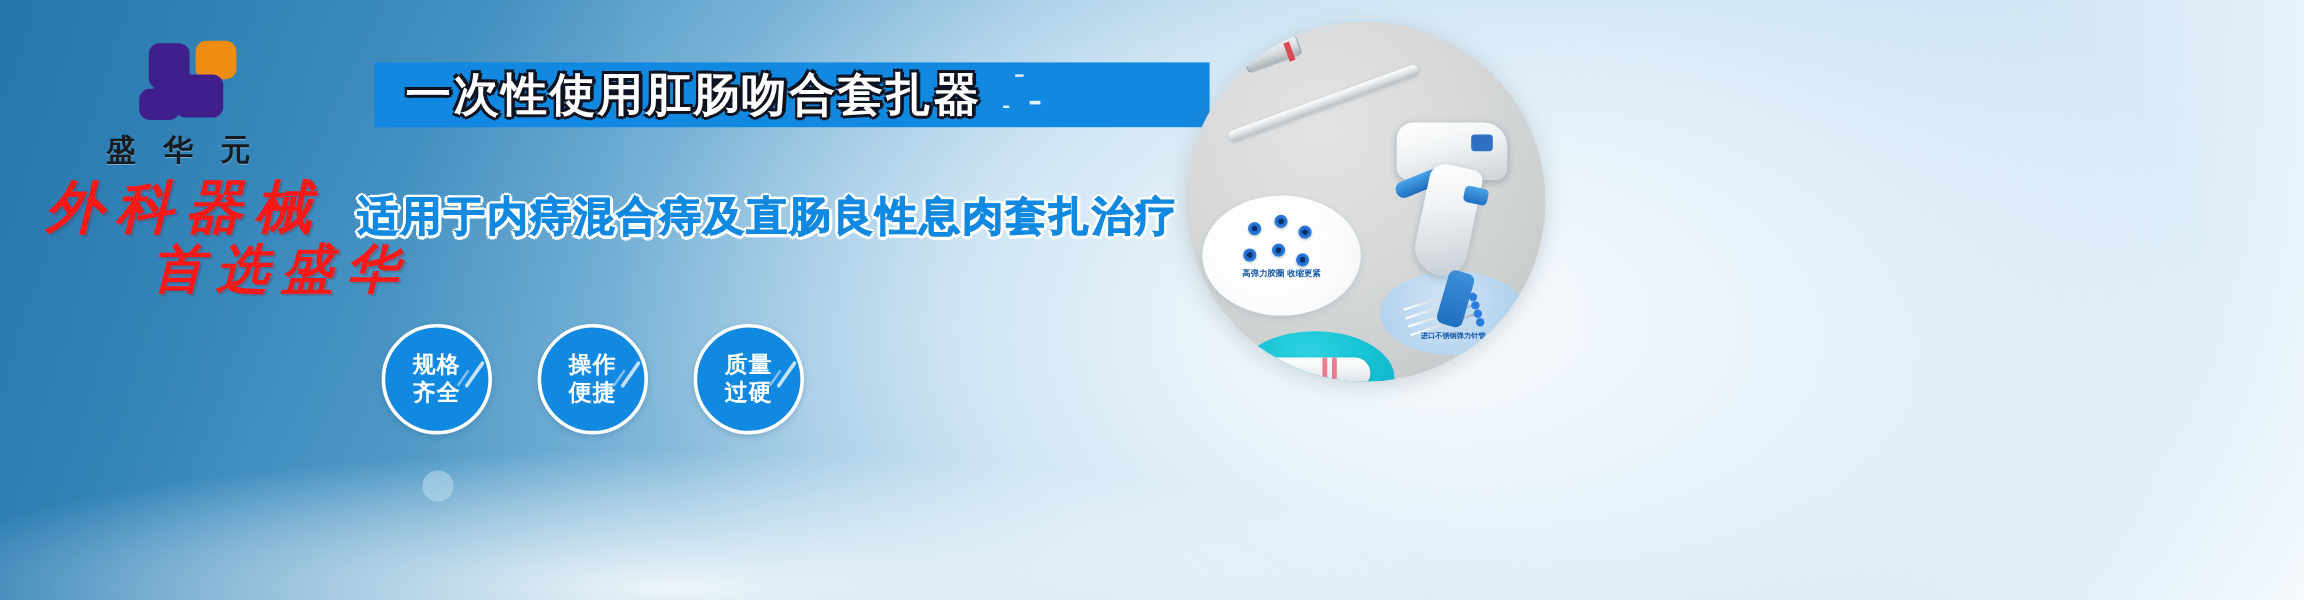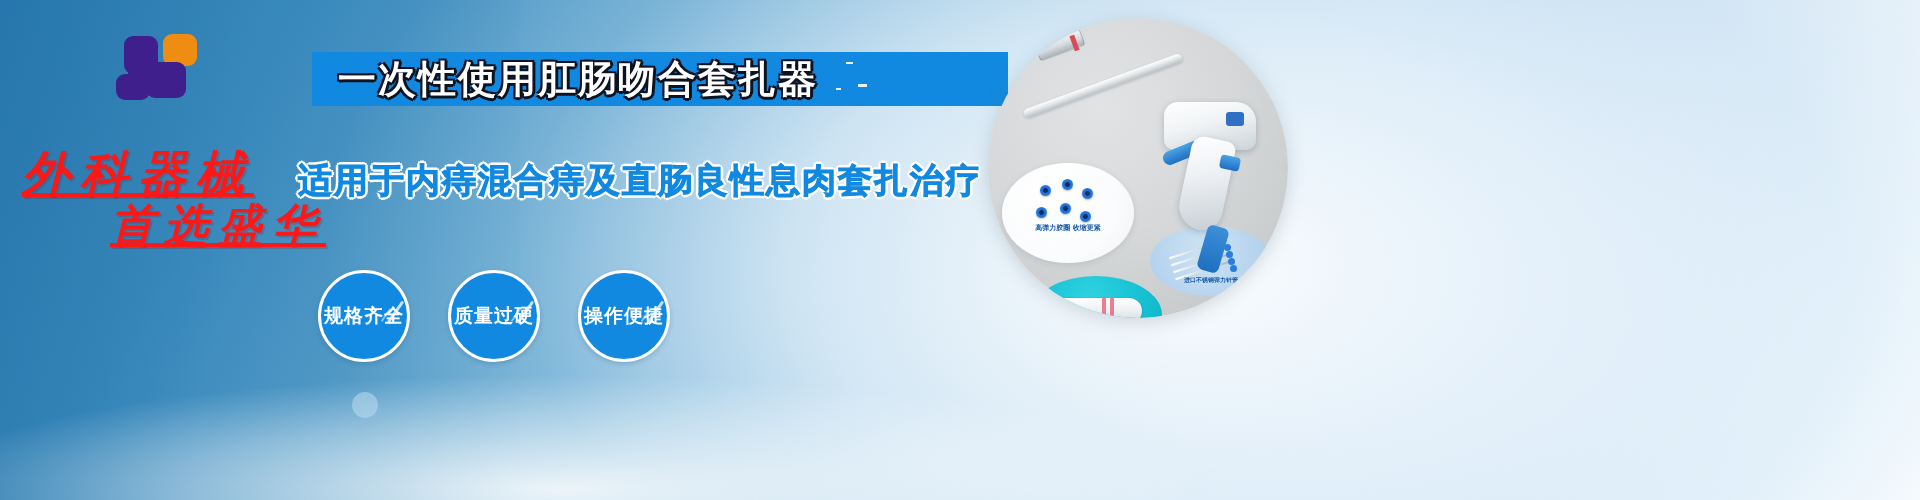--- a/index.html
+++ b/index.html
@@ -36,21 +36,21 @@
   .lm-d{left:10px;top:46px;width:34px;height:26px;background:#3f1f8c;}
   .lm-bar{left:22px;top:38px;width:44px;height:12px;background:#3f1f8c;border-radius:3px;}
   .logo-text{
     margin-top:6px;text-align:center;color:#171a1f;
     font-size:25px;font-weight:bold;letter-spacing:7px;
     text-shadow:0 1px 0 rgba(255,255,255,0.35);
     font-family:"DejaVu Sans","Liberation Sans",sans-serif;
   }
 
   
-  .calli{position:absolute;left:22px;top:148px;width:340px;color:#fb1816;text-decoration:underline;}
+  .calli{position:absolute;left:38px;top:148px;width:340px;color:#fb1816;}
   .calli-l1{
     font-size:48px;font-weight:bold;letter-spacing:10px;
     font-family:"DejaVu Serif","Liberation Serif",serif;
     font-style:italic;line-height:1.05;
     text-shadow:2px 2px 0 rgba(140,0,0,0.18);
   }
   .calli-l2{
     margin-left:88px;margin-top:4px;
     font-size:44px;font-weight:bold;letter-spacing:10px;
     font-family:"DejaVu Serif","Liberation Serif",serif;
@@ -90,21 +90,21 @@
     font-family:"DejaVu Sans","Liberation Sans",sans-serif;
   }
   .subtitle-inner{color:#1289e0;}
 
   
   .features{position:absolute;left:318px;top:270px;display:flex;gap:38px;}
   .feature{
     position:relative;width:86px;height:86px;border-radius:50%;
     background:#1289e0;border:3px solid #ffffff;
     box-shadow:0 2px 5px rgba(20,70,120,0.22);
-    display:flex;flex-direction:row;align-items:center;justify-content:center;
+    display:flex;flex-direction:column;align-items:center;justify-content:center;
     overflow:hidden;
   }
   .feature .shine{
     position:absolute;right:10px;top:26px;width:3px;height:26px;
     background:rgba(255,255,255,0.75);transform:rotate(35deg);border-radius:2px;
   }
   .feature .shine2{
     position:absolute;right:20px;top:34px;width:2px;height:16px;
     background:rgba(255,255,255,0.5);transform:rotate(35deg);border-radius:2px;
   }
@@ -217,20 +217,21 @@
   <div class="bottom-glow"></div>
 
   <div class="logo">
     <div class="logo-mark">
       <div class="lm lm-a"></div>
       <div class="lm lm-b"></div>
       <div class="lm lm-c"></div>
       <div class="lm lm-d"></div>
       <div class="lm lm-bar"></div>
     </div>
+    <div class="logo-text">盛  华  元</div>
   </div>
 
   <div class="calli">
     <div class="calli-l1">外科器械</div>
     <div class="calli-l2">首选盛华</div>
   </div>
 
   <div class="title-bar">
     <div class="title-text">一次性使用肛肠吻合套扎器</div>
   </div>
@@ -245,28 +246,28 @@
   <div class="features">
     <div class="feature">
       <div class="shine"></div>
       <div class="shine2"></div>
       <span>规格</span>
       <span>齐全</span>
     </div>
     <div class="feature">
       <div class="shine"></div>
       <div class="shine2"></div>
-      <span>质量</span>
-      <span>过硬</span>
+      <span>操作</span>
+      <span>便捷</span>
     </div>
     <div class="feature">
       <div class="shine"></div>
       <div class="shine2"></div>
-      <span>操作</span>
-      <span>便捷</span>
+      <span>质量</span>
+      <span>过硬</span>
     </div>
   </div>
 
   <div class="deco-dot"></div>
 
   <div class="product">
 
     <div class="bands-oval">
       <div class="band b1"></div>
       <div class="band b2"></div>

